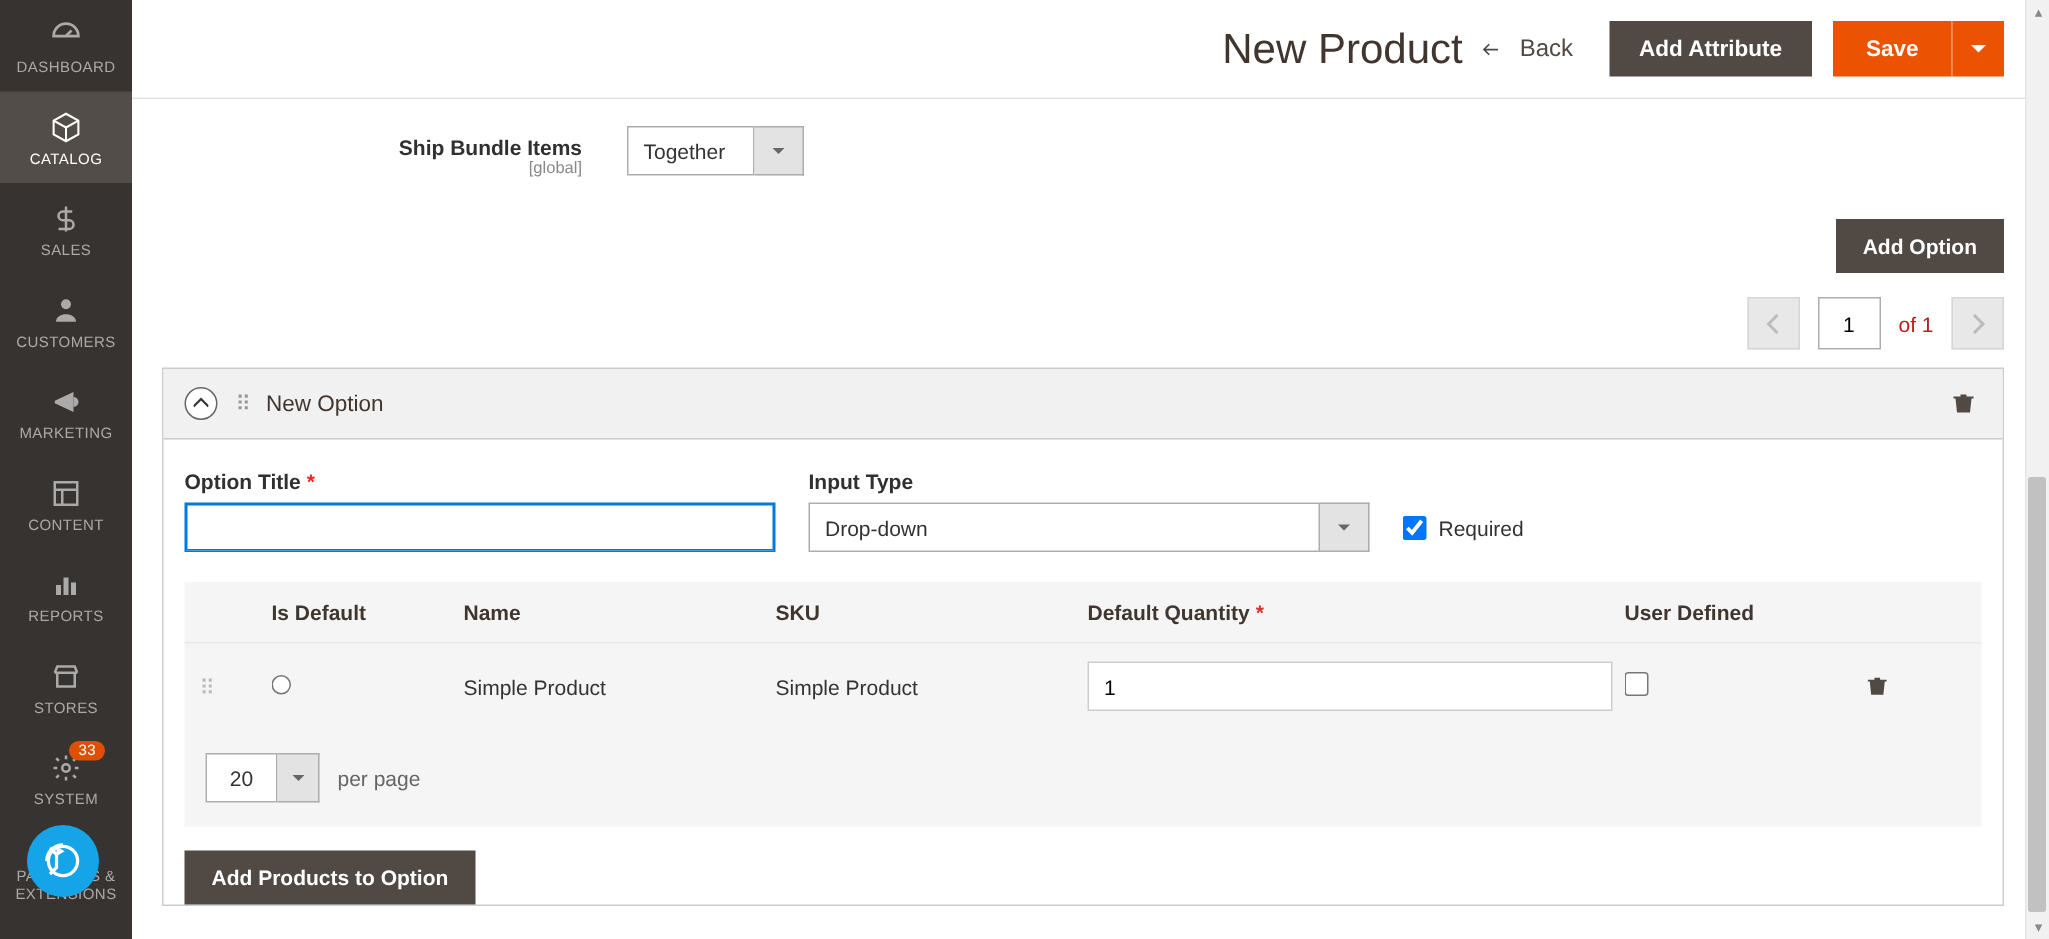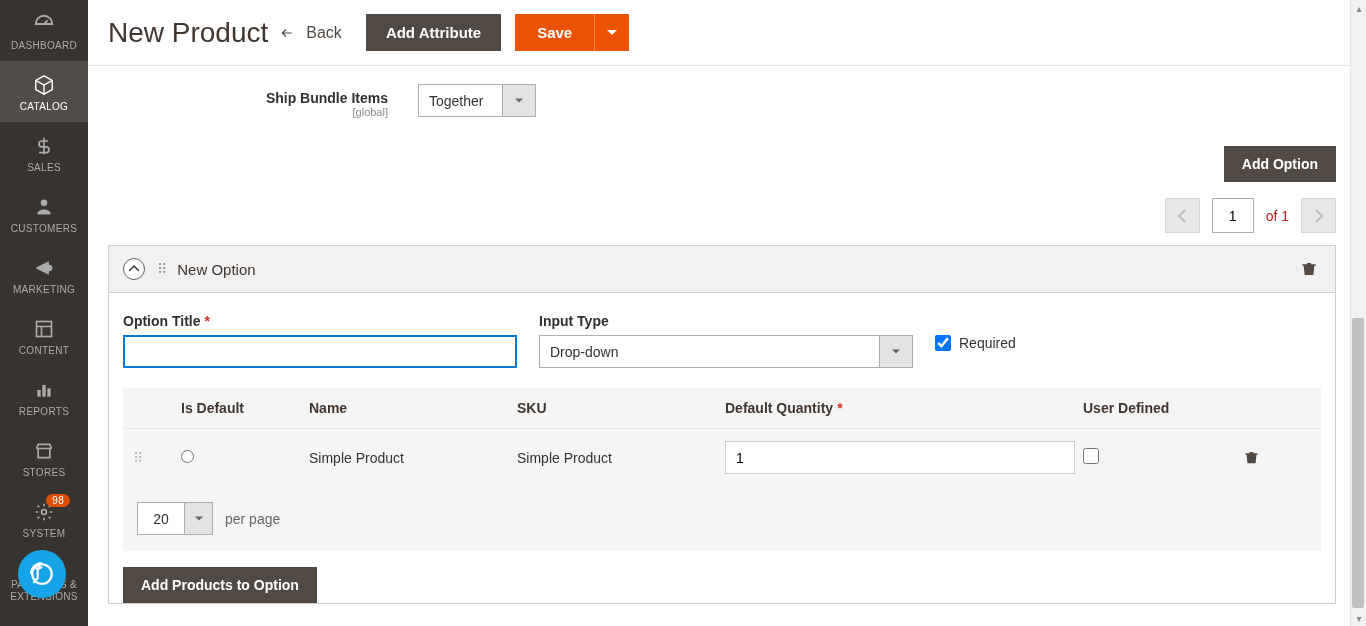--- a/index.html
+++ b/index.html
@@ -16,21 +16,21 @@
 
 .badge-wrap { position: relative; }
 .badge { position: absolute; top: -6px; right: -14px; background: #e04f00; color: #fff; border-radius: 10px; font-size: 10px; padding: 1px 6px; }
 
 .help-bubble { position: absolute; left: 18px; bottom: 28px; width: 48px; height: 48px; background: #16a4e8; border-radius: 50%; display: flex; align-items: center; justify-content: center; }
 
 
 .main { flex: 1; display: flex; flex-direction: column; position: relative; overflow: hidden; }
 
 
-.page-header { display: flex; align-items: center; justify-content: flex-start; padding: 14px 30px 14px 20px; border-bottom: 1px solid #e3e3e3; }
+.page-header { display: flex; align-items: center; justify-content: flex-end; padding: 14px 30px 14px 20px; border-bottom: 1px solid #e3e3e3; }
 .page-title { font-size: 28px; font-weight: 400; color: #41362f; }
 .header-actions { display: flex; align-items: center; gap: 14px; }
 .back-btn { display: flex; align-items: center; gap: 10px; background: none; border: none; cursor: pointer; font-size: 16px; color: #514943; padding: 6px 10px; }
 .btn { border: none; cursor: pointer; font-size: 15px; padding: 10px 20px; font-weight: 600; }
 .btn-secondary { background: #514943; color: #fff; }
 .btn-primary { background: #eb5202; color: #fff; }
 .btn-split { display: flex; }
 .btn-split .btn-primary { padding: 10px 22px; }
 .btn-split .caret-btn { background: #eb5202; color: #fff; border: none; border-left: 1px solid rgba(255,255,255,0.3); padding: 0 12px; cursor: pointer; display:flex; align-items:center; }
 
@@ -61,21 +61,21 @@
 .option-title { font-size: 15px; color: #41362f; flex:1; }
 .trash-btn { background: none; border: none; cursor: pointer; color: #514943; padding:4px; }
 
 .option-body { padding: 20px 14px 0; }
 .option-fields { display: flex; gap: 22px; align-items: flex-end; margin-bottom: 20px; }
 .field { display: flex; flex-direction: column; gap: 6px; }
 .field-label { font-size: 14px; color: #303030; font-weight: 600; }
 .req { color: #e02b27; margin-left: 4px; }
 .text-input { border: 1px solid #adadad; padding: 7px 10px; font-size: 14px; height: 33px; }
 .text-input.focused { border: 1px solid #007bdb; box-shadow: 0 0 0 1px #007bdb inset; }
-.checkbox-field { display: flex; gap: 8px; height: 33px; }
+.checkbox-field { display: flex; align-items: center; gap: 8px; height: 33px; }
 .checkbox-field input { width: 16px; height: 16px; }
 
 .grid { background: #f5f5f5; padding: 0; }
 .grid-head, .grid-row { display: grid; grid-template-columns: 40px 120px 200px 200px 350px 130px 60px; align-items: center; padding: 12px 10px; gap: 8px; }
 .grid-head { font-weight: 600; color: #41362f; font-size:14px; }
 .grid-row { border-top: 1px solid #e8e8e8; }
 .qty-input { border: 1px solid #ccc; padding: 7px 10px; font-size: 14px; height: 33px; width: 100%; }
 .row-drag { color:#bbb; cursor:move; font-size:14px; letter-spacing:-2px;}
 .row-trash { text-align:center; }
 
@@ -170,21 +170,21 @@
           </svg>
       </span>
       <span class="sidebar-label">STORES</span>
     </div>
     <div class="sidebar-item badge-wrap">
       <span class="sidebar-icon" style="position:relative;">
         <svg width="20" height="20" viewBox="0 0 24 24" fill="none" stroke="#aaa" stroke-width="2">
             <circle cx="12" cy="12" r="3"></circle>
             <path d="M12 2v3M12 19v3M4.2 4.2l2.1 2.1M17.7 17.7l2.1 2.1M2 12h3M19 12h3M4.2 19.8l2.1-2.1M17.7 6.3l2.1-2.1"></path>
           </svg>
-        <span class="badge">98</span>
+        <span class="badge">33</span>
       </span>
       <span class="sidebar-label">SYSTEM</span>
     </div>
     <div class="sidebar-item" style="padding-top:18px;">
       <span class="sidebar-label" style="line-height:1.2;">FIND PARTNERS &amp; EXTENSIONS</span>
     </div>
     <div class="help-bubble">
       <svg width="26" height="26" viewBox="0 0 24 24" fill="none" stroke="#fff" stroke-width="2">
           <path d="M22 12l-10 6V6l10 6z" fill="#fff" stroke="none" transform="scale(0.5) translate(4 0)"></path>
           <path d="M4 4l4 4v8l-4 4" stroke="#fff"></path>

